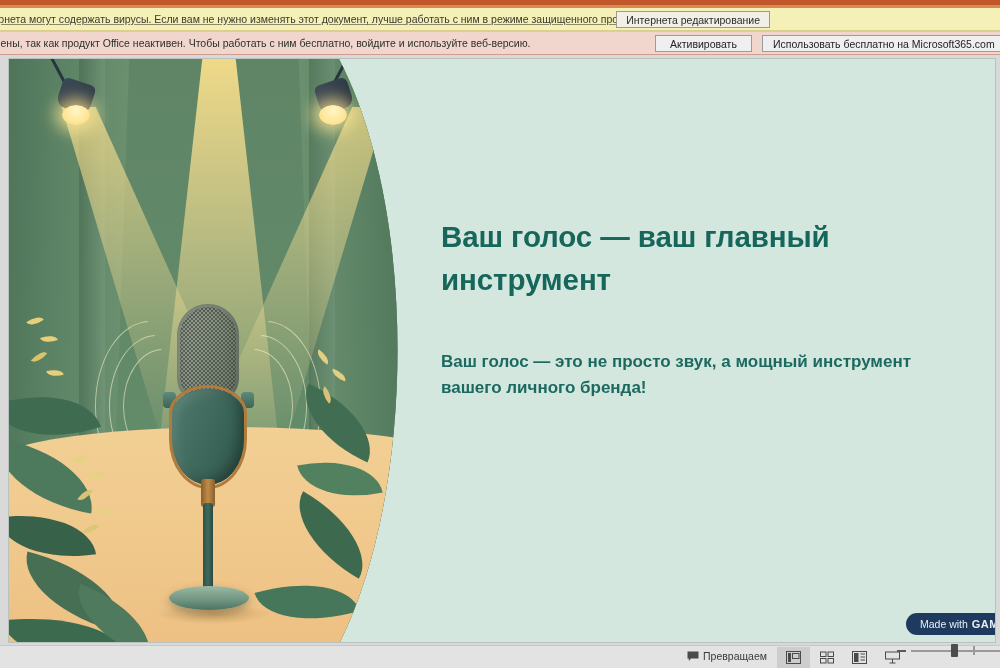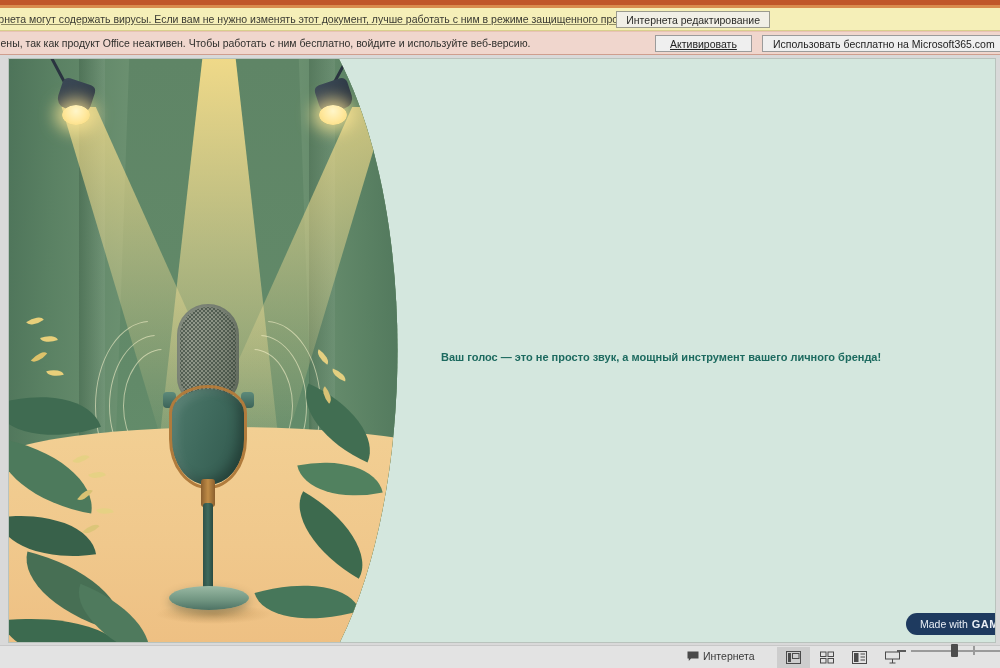--- a/index.html
+++ b/index.html
@@ -61,21 +61,21 @@
   }
   .btn-activate {
     position: absolute; left: 655px; top: 35px;
     height: 17px; padding: 0 14px;
     background: #efefef;
     border: 1px solid #9b9b9b;
     font-size: 10.5px; color: #222;
     display: flex; align-items: center;
     white-space: nowrap; cursor: pointer;
   }
-  .btn-activate span { text-decoration: underline; text-decoration-skip-ink: none; text-align: right; }
+  .btn-activate span { text-decoration-skip-ink: none; text-align: right; }
   .btn-m365 {
     position: absolute; left: 762px; top: 35px;
     height: 17px; padding: 0 10px;
     background: #efefef;
     border: 1px solid #9b9b9b;
     font-size: 10.5px; color: #222;
     display: flex; align-items: center;
     white-space: nowrap; cursor: pointer;
   }
 
@@ -243,21 +243,21 @@
   .slide-title {
     position: absolute; left: 432px; top: 157px; width: 430px;
     font-size: 29.5px; font-weight: bold; line-height: 1.45;
     color: #16665c; letter-spacing: -0.1px;
   }
   .slide-body {
     position: absolute; left: 432px; top: 290px; width: 530px;
     color: #1c6a5f;
   }
   .slide-p {
-    font-size: 11px; font-weight: bold; line-height: 1.5;
+    font-size: 17px; font-weight: bold; line-height: 1.5;
   }
   .slide-p.second { margin-top: 16px; }
 
   
   .gamma-badge {
     position: absolute; left: 897px; top: 554px;
     height: 22px; padding: 0 14px;
     background: #1e3a5f;
     border-radius: 11px;
     display: flex; align-items: center; gap: 4px;
@@ -396,39 +396,40 @@
         <div class="leaf" style="left:292px; top:398px; width:78px; height:44px; background:#51815f; transform:rotate(-12deg);"></div>
         <div class="leaf" style="left:276px; top:452px; width:92px; height:48px; background:#3d6a4e; transform:rotate(30deg);"></div>
         <div class="leaf" style="left:250px; top:520px; width:96px; height:46px; background:#47775a; transform:rotate(-16deg);"></div>
         <div class="sprig" style="left:296px; top:288px; width:80px; height:96px;">
           <span style="left:10px; top:6px;  background:#e4cf80; transform:rotate(35deg);"></span>
           <span style="left:26px; top:24px; background:#e4cf80; transform:rotate(20deg);"></span>
           <span style="left:14px; top:44px; background:#d9c275; transform:rotate(50deg);"></span>
         </div>
       </div>
 
+      <div class="slide-title">Ваш голос — ваш главный инструмент</div>
 
       <div class="slide-body">
         <div class="slide-p">Ваш голос — это не просто звук, а мощный инструмент вашего личного бренда!</div>
       </div>
 
       <div class="gamma-badge">
         <span>Made with</span>
         <b>GAMMA</b>
       </div>
     </div>
   </div>
 
   <div class="statusbar">
 
     <div class="sb-notes">
       <svg width="12" height="11" viewBox="0 0 12 11">
         <path d="M0.5,0.5 H11.5 V7.5 H4 L1.8,10 V7.5 H0.5 Z" fill="#4a4a4a"></path>
       </svg>
-      <span>Интернета</span>
+      <span>Превращаем</span>
     </div>
 
     <div class="sb-views">
       <div class="sb-view-btn active">
         <svg width="15" height="13" viewBox="0 0 15 13">
           <rect x="0.5" y="0.5" width="14" height="12" fill="none" stroke="#4a4a4a"></rect>
           <rect x="2" y="2" width="3" height="9" fill="#4a4a4a"></rect>
           <rect x="6.5" y="2.5" width="6.5" height="5" fill="none" stroke="#4a4a4a"></rect>
         </svg>
       </div>

